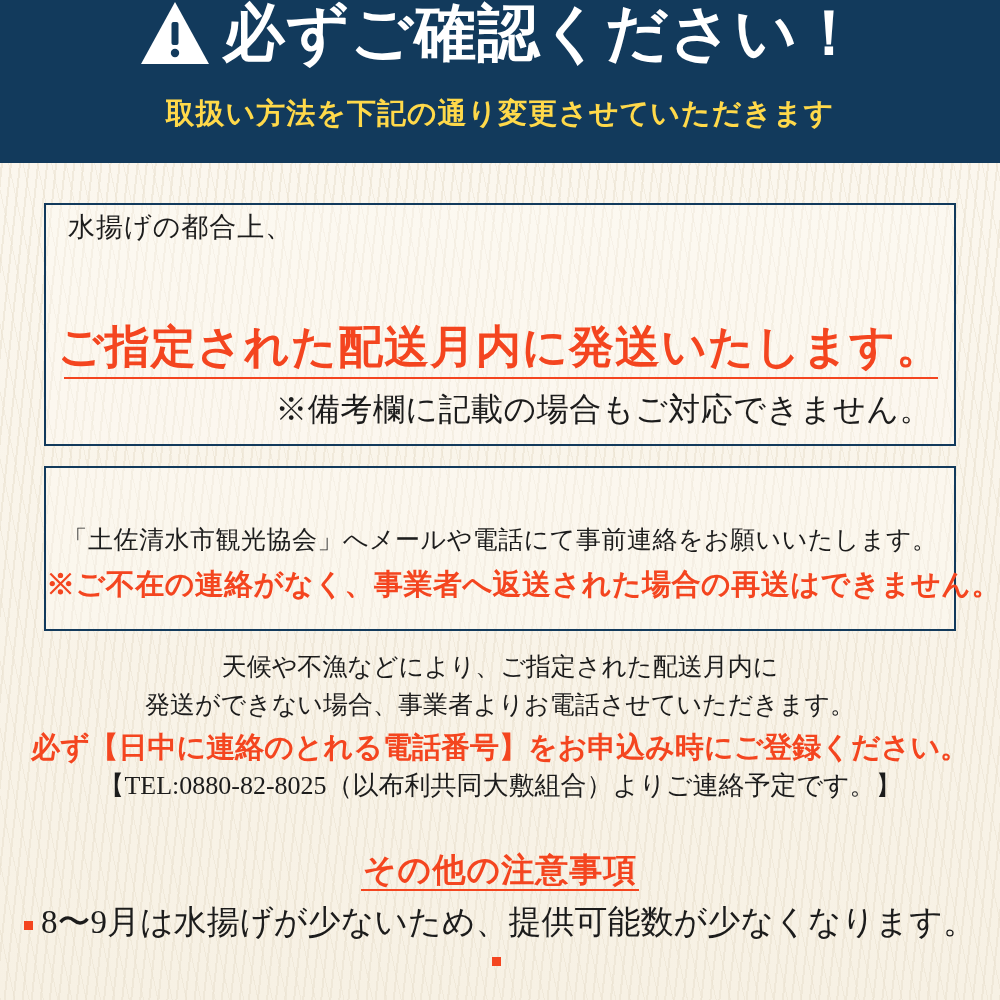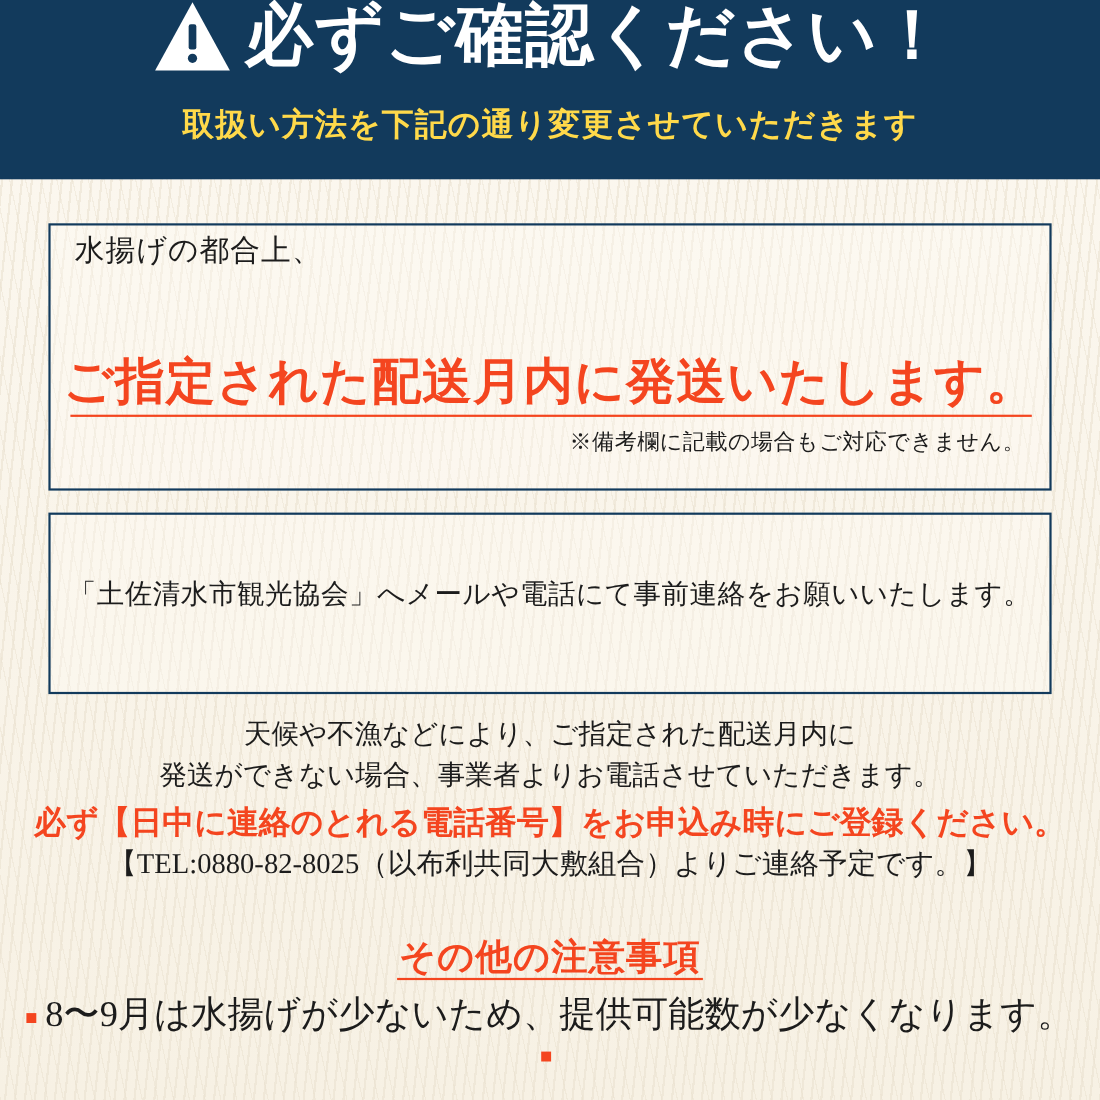--- a/index.html
+++ b/index.html
@@ -129,21 +129,21 @@
     left: 18px;
     width: 874px;
     height: 2px;
     background: #f4451f;
     top: 172px;
   }
   .note-small {
     position: absolute;
     right: 22px;
     top: 183px;
-    font-size: 20px;
+    font-size: 32px;
     color: #1c1c1c;
     letter-spacing: 0.5px;
   }
 
   .box2-line {
     position: absolute;
     left: 0;
     right: 0;
     text-align: center;
     font-size: 25px;
@@ -238,20 +238,21 @@
 
   <div class="box box-one">
     <div class="lead-line">水揚げの都合上、</div>
     <div class="big-red l2">ご指定された配送月内に発送いたします。</div>
     <div class="underline-rule"></div>
     <div class="note-small">※備考欄に記載の場合もご対応できません。</div>
   </div>
 
   <div class="box box-two">
     <div class="box2-line b2">「土佐清水市観光協会」へメールや電話にて事前連絡をお願いいたします。</div>
+    <div class="box2-line red">※ご不在の連絡がなく、事業者へ返送された場合の再送はできません。</div>
   </div>
 
   <div class="freetext ft1">天候や不漁などにより、ご指定された配送月内に</div>
   <div class="freetext ft2">発送ができない場合、事業者よりお電話させていただきます。</div>
   <div class="freetext ft3">必ず【日中に連絡のとれる電話番号】をお申込み時にご登録ください。</div>
   <div class="freetext ft4">【TEL:0880-82-8025（以布利共同大敷組合）よりご連絡予定です。】</div>
 
   <div class="other-title">その他の注意事項</div>
   <div class="other-underline"></div>
   <div class="bullet-line bl1">

